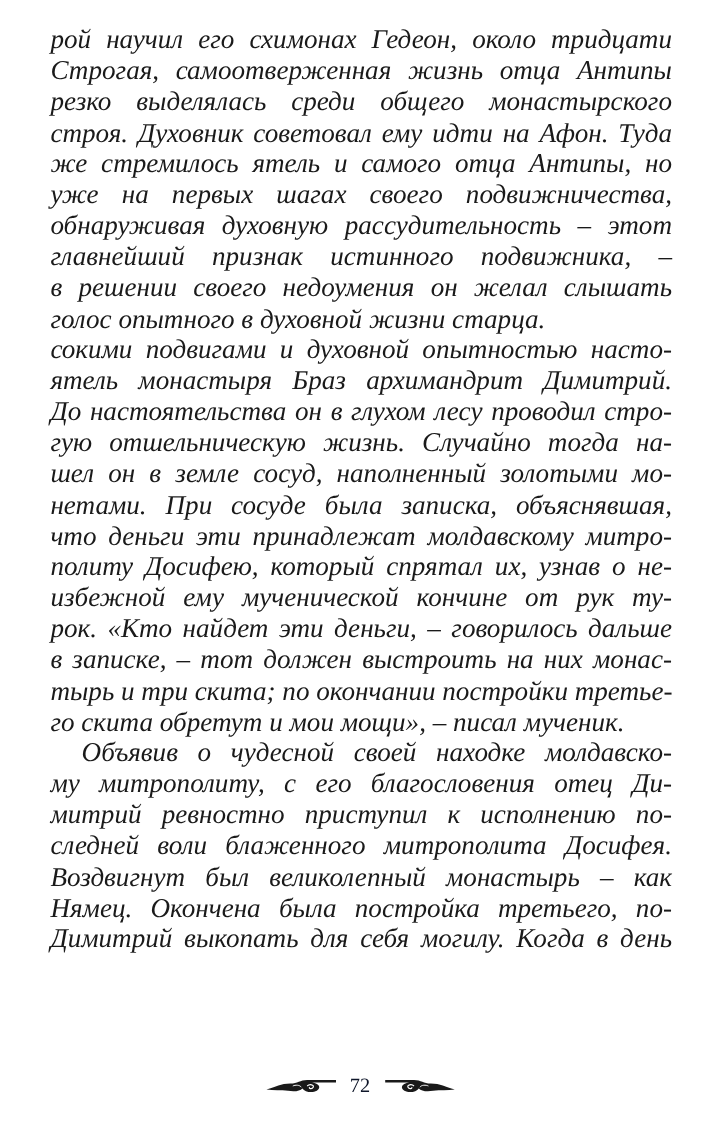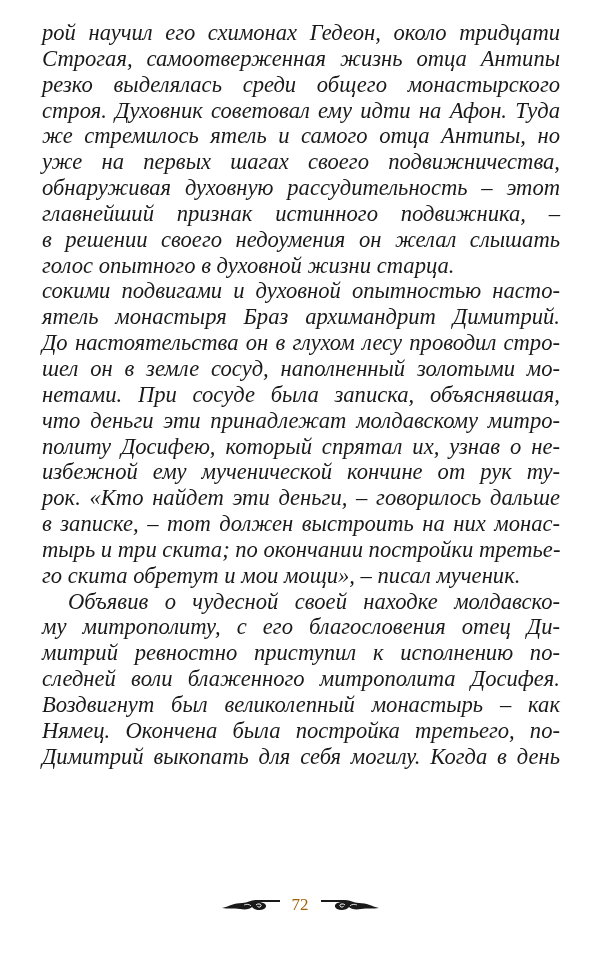--- a/index.html
+++ b/index.html
@@ -17,21 +17,21 @@
     text-align-last: justify; height: 25.85px; overflow: visible;
   }
   .line.last { text-align-last: left; }
   .line.indent { padding-left: 26px; }
   .footer {
     position: absolute; top: 895px; left: 0; width: 600px;
     display: flex; justify-content: center; align-items: center; gap: 10px;
   }
   .pagenum {
     font-family: "Liberation Serif", "DejaVu Serif", serif;
-    font-size: 17px; color: #a16207;
+    font-size: 17px; color: #0f172a;
   }
   .orn { width: 62px; height: 16px; display: block; }
 </style>
 </head>
 <body>
 
 <div class="page">
   <div>
     <span class="line">рой научил его схимонах Гедеон, около тридцати</span>
     <span class="line">Строгая, самоотверженная жизнь отца Антипы</span>
@@ -41,20 +41,21 @@
     <span class="line">уже на первых шагах своего подвижничества,</span>
     <span class="line">обнаруживая духовную рассудительность – этот</span>
     <span class="line">главнейший признак истинного подвижника, –</span>
     <span class="line">в решении своего недоумения он желал слышать</span>
     <span class="line last">голос опытного в духовной жизни старца.</span>
   </div>
   <div>
     <span class="line">сокими подвигами и духовной опытностью насто-</span>
     <span class="line">ятель монастыря Браз архимандрит Димитрий.</span>
     <span class="line">До настоятельства он в глухом лесу проводил стро-</span>
+    <span class="line">гую отшельническую жизнь. Случайно тогда на-</span>
     <span class="line">шел он в земле сосуд, наполненный золотыми мо-</span>
     <span class="line">нетами. При сосуде была записка, объяснявшая,</span>
     <span class="line">что деньги эти принадлежат молдавскому митро-</span>
     <span class="line">политу Досифею, который спрятал их, узнав о не-</span>
     <span class="line">избежной ему мученической кончине от рук ту-</span>
     <span class="line">рок. «Кто найдет эти деньги, – говорилось дальше</span>
     <span class="line">в записке, – тот должен выстроить на них монас-</span>
     <span class="line">тырь и три скита; по окончании постройки третье-</span>
     <span class="line last">го скита обретут и мои мощи», – писал мученик.</span>
   </div>

